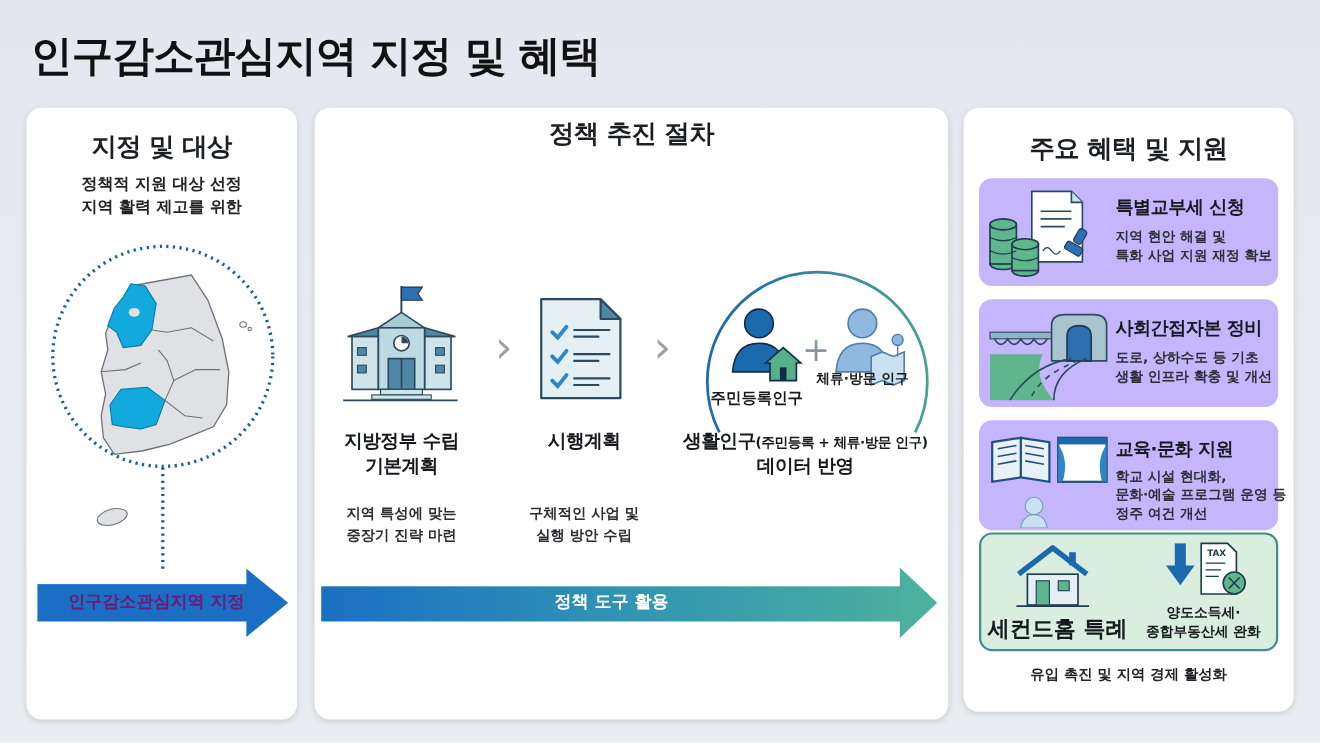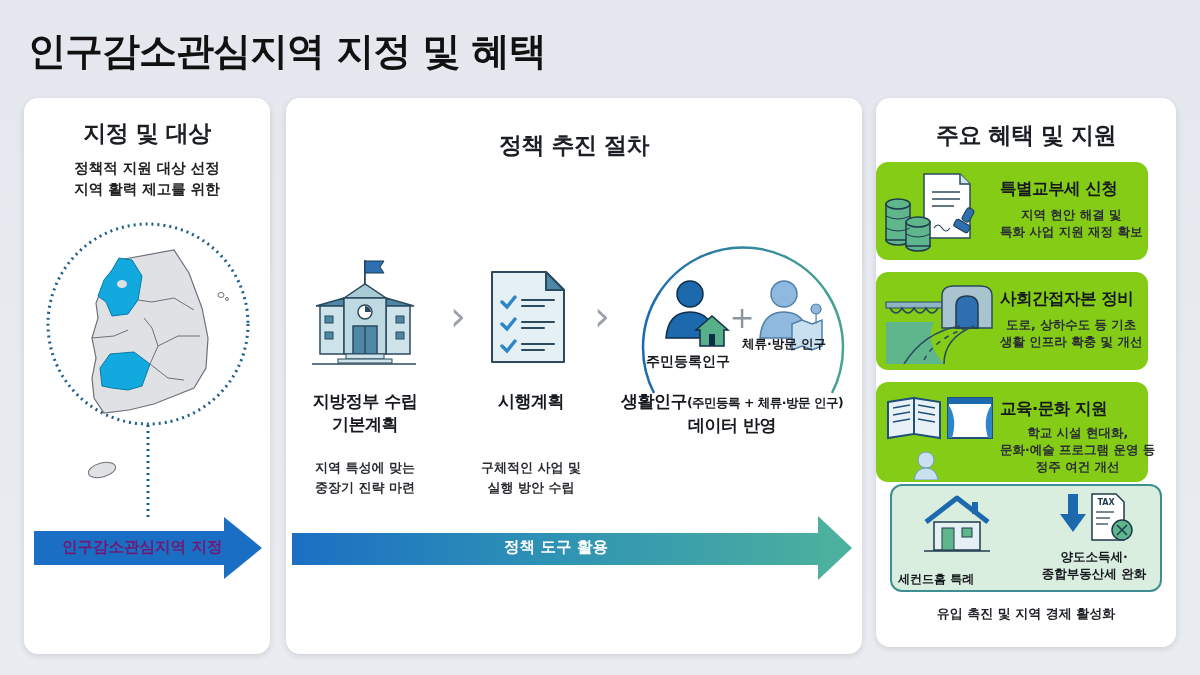--- a/index.html
+++ b/index.html
@@ -66,21 +66,21 @@
     position: absolute; text-align: center; font-size: 17px; font-weight: bold; line-height: 23px; color: #16191d; letter-spacing: -0.5px;
   }
   .step-desc {
     position: absolute; text-align: center; font-size: 13px; font-weight: bold; line-height: 20px; color: #2a2d31;
   }
   .small-paren { font-size: 12.5px; }
 
   .chev { position: absolute; color: #9aa1a8; font-size: 40px; font-weight: normal; }
 
   .benefit {
-    position: absolute; left: 0; width: 272px; border-radius: 12px; background: #84cc16; text-align: center;
+    position: absolute; left: 14px; width: 272px; border-radius: 12px; background: #c4b5fd;
   }
   .benefit .b-title { position: absolute; font-size: 16.5px; font-weight: bold; color: #16191d; letter-spacing: -0.5px; white-space: nowrap; }
   .benefit .b-desc { position: absolute; font-size: 12.5px; font-weight: bold; line-height: 17px; color: #2b2f34; white-space: nowrap; }
 
   .tax-box {
     position: absolute; left: 14px; top: 386px; width: 272px; height: 108px;
     border-radius: 12px; background: #d9eedf; border: 2.5px solid #3e8f91;
   }
   .footer-text {
     position: absolute; left: 0; right: 0; top: 506px; text-align: center;
@@ -121,21 +121,21 @@
   </svg>
 </div>
 
 <div class="arrow-left">
   <div class="body"></div>
   <div class="head"></div>
   <div class="label">인구감소관심지역 지정</div>
 </div>
 
 <div class="panel" id="panel-mid">
-  <div class="panel-title" style="top:32px;">정책 추진 절차</div>
+  <div class="panel-title" style="top:8px;">정책 추진 절차</div>
 
   <svg style="position:absolute;left:22px;top:160px;" width="112" height="110" viewBox="0 0 112 110">
     <rect x="56" y="2" width="1.8" height="26" fill="#2b4a5e"></rect>
     <path d="M57 3 L76 3 L72 9 L76 15 L57 15 Z" fill="#2d6fb0" stroke="#1f3b4e" stroke-width="1"></path>
     <path d="M36 40 L57 26 L78 40 Z" fill="#a9cbd6" stroke="#2b4a5e" stroke-width="1.5"></path>
     <path d="M8 48 L36 40 L36 48 Z M78 40 L106 48 L78 48 Z" fill="#4f88a6" stroke="#2b4a5e" stroke-width="1.5"></path>
     <rect x="12" y="48" width="24" height="48" fill="#cfe3ea" stroke="#2b4a5e" stroke-width="1.5"></rect>
     <rect x="78" y="48" width="24" height="48" fill="#cfe3ea" stroke="#2b4a5e" stroke-width="1.5"></rect>
     <rect x="36" y="40" width="42" height="56" fill="#bfd9e2" stroke="#2b4a5e" stroke-width="1.5"></rect>
     <circle cx="57" cy="54" r="7" fill="#fff" stroke="#2b4a5e" stroke-width="1.5"></circle>
@@ -303,21 +303,21 @@
 
   <div class="tax-box">
     <svg style="position:absolute;left:30px;top:8px;" width="70" height="58" viewBox="0 0 70 58">
       <path d="M4 28 L35 4 L66 28" fill="none" stroke="#1d69ad" stroke-width="5" stroke-linejoin="round"></path>
       <rect x="50" y="8" width="6" height="12" fill="#1d69ad"></rect>
       <rect x="12" y="28" width="46" height="28" fill="#e4f0f4" stroke="#1f3b4e" stroke-width="1.5"></rect>
       <rect x="20" y="34" width="12" height="22" fill="#5fb58c" stroke="#1f3b4e"></rect>
       <rect x="40" y="34" width="10" height="9" fill="#5fb58c" stroke="#1f3b4e"></rect>
       <line x1="2" y1="57" x2="68" y2="57" stroke="#1f3b4e" stroke-width="1.5"></line>
     </svg>
-    <div style="position:absolute;left:6px;top:72px;font-size:12px;font-weight:bold;color:#16191d;white-space:nowrap;margin-top:13px;">세컨드홈 특례</div>
+    <div style="position:absolute;left:6px;top:72px;font-size:20px;font-weight:bold;color:#16191d;white-space:nowrap;">세컨드홈 특례</div>
     <svg style="position:absolute;left:166px;top:4px;" width="80" height="56" viewBox="0 0 80 56">
       <rect x="10" y="4" width="10" height="22" fill="#1d69ad"></rect>
       <path d="M2 24 L28 24 L15 42 Z" fill="#1d69ad"></path>
       <path d="M34 4 L58 4 L66 12 L66 50 L34 50 Z" fill="#fff" stroke="#1f3b4e" stroke-width="1.5"></path>
       <text x="48" y="15" font-size="8" font-weight="bold" fill="#1f3b4e" text-anchor="middle" font-family="DejaVu Sans, sans-serif">TAX</text>
       <g stroke="#1f3b4e" stroke-width="1.2">
           <line x1="38" y1="22" x2="56" y2="22"></line>
           <line x1="38" y1="28" x2="52" y2="28"></line>
           <line x1="38" y1="34" x2="50" y2="34"></line>
         </g>

